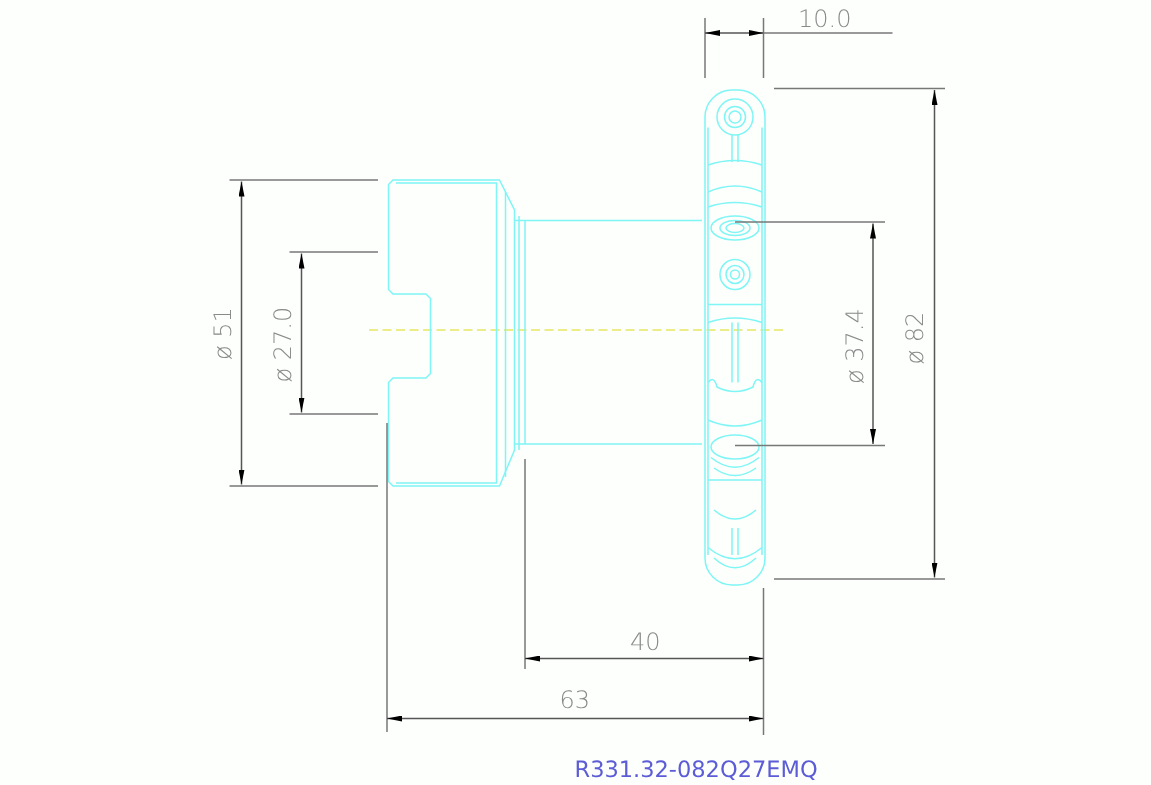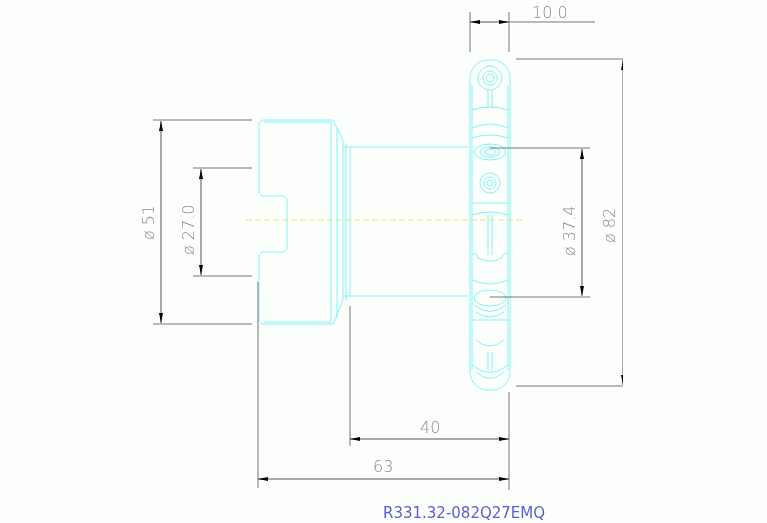--- a/index.html
+++ b/index.html
@@ -1,16 +1,16 @@
 <!DOCTYPE html>
 <html><head>
 <meta charset="utf-8">
 <style>
   html, body { margin: 0; padding: 0; background: #fcfffc; }
-  #canvas { position: relative; width: 623px; height: 523px; background: #fcfffc; overflow: hidden; }
+  #canvas { position: relative; width: 767px; height: 523px; background: #fcfffc; overflow: hidden; }
   svg { position: absolute; left: 0; top: 0; }
   .dimtext { font-family: "DejaVu Sans", sans-serif; fill: #8a8a8a; font-weight: 200; }
   .title { font-family: "DejaVu Sans", sans-serif; fill: #5c5cd6; }
 </style>
 </head>
 <body>
 
 <div id="canvas">
 <svg width="767" height="523" viewBox="0 0 767 523">
   <defs>

